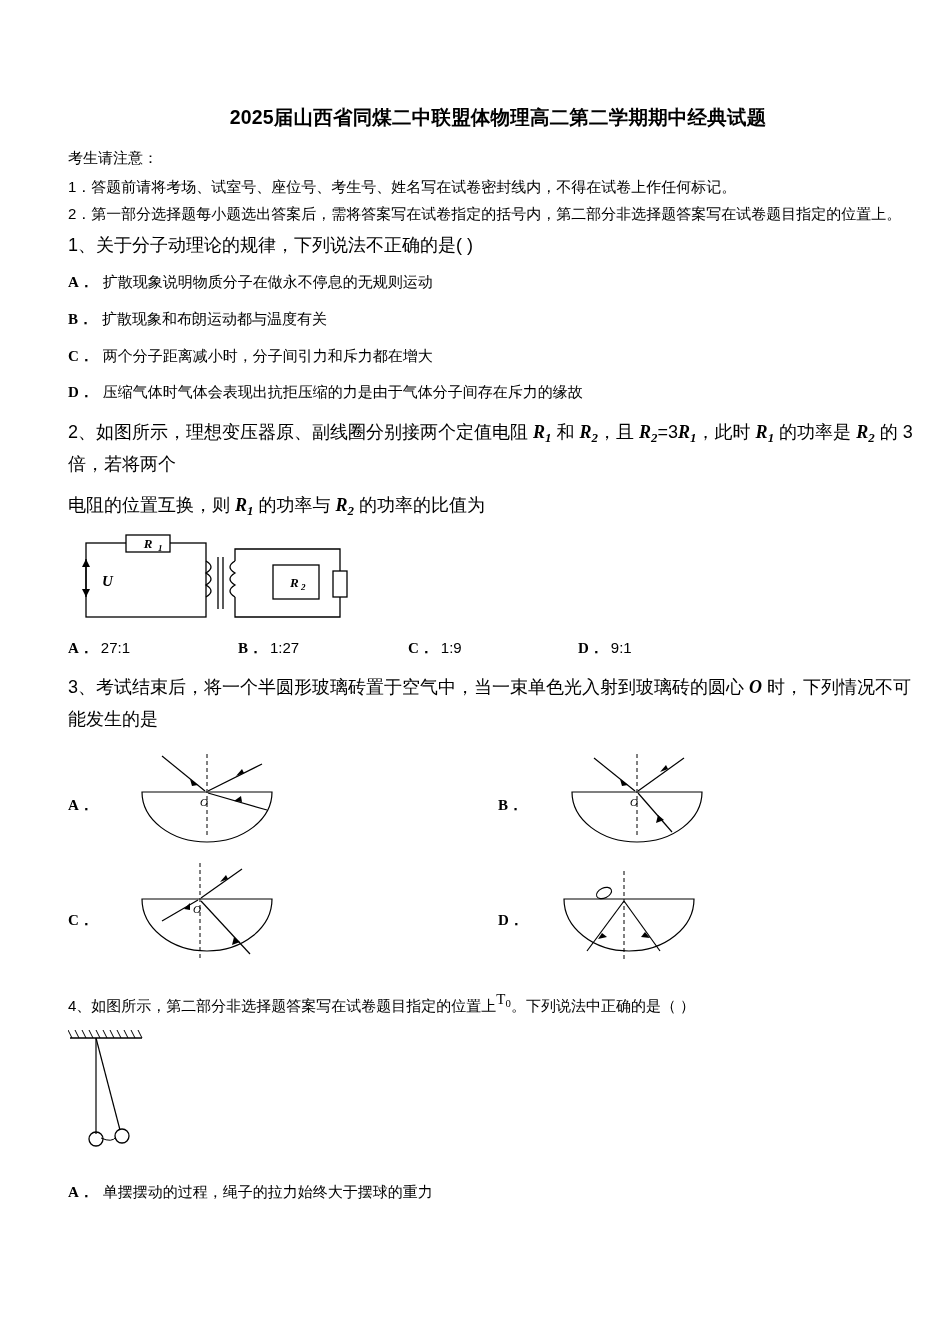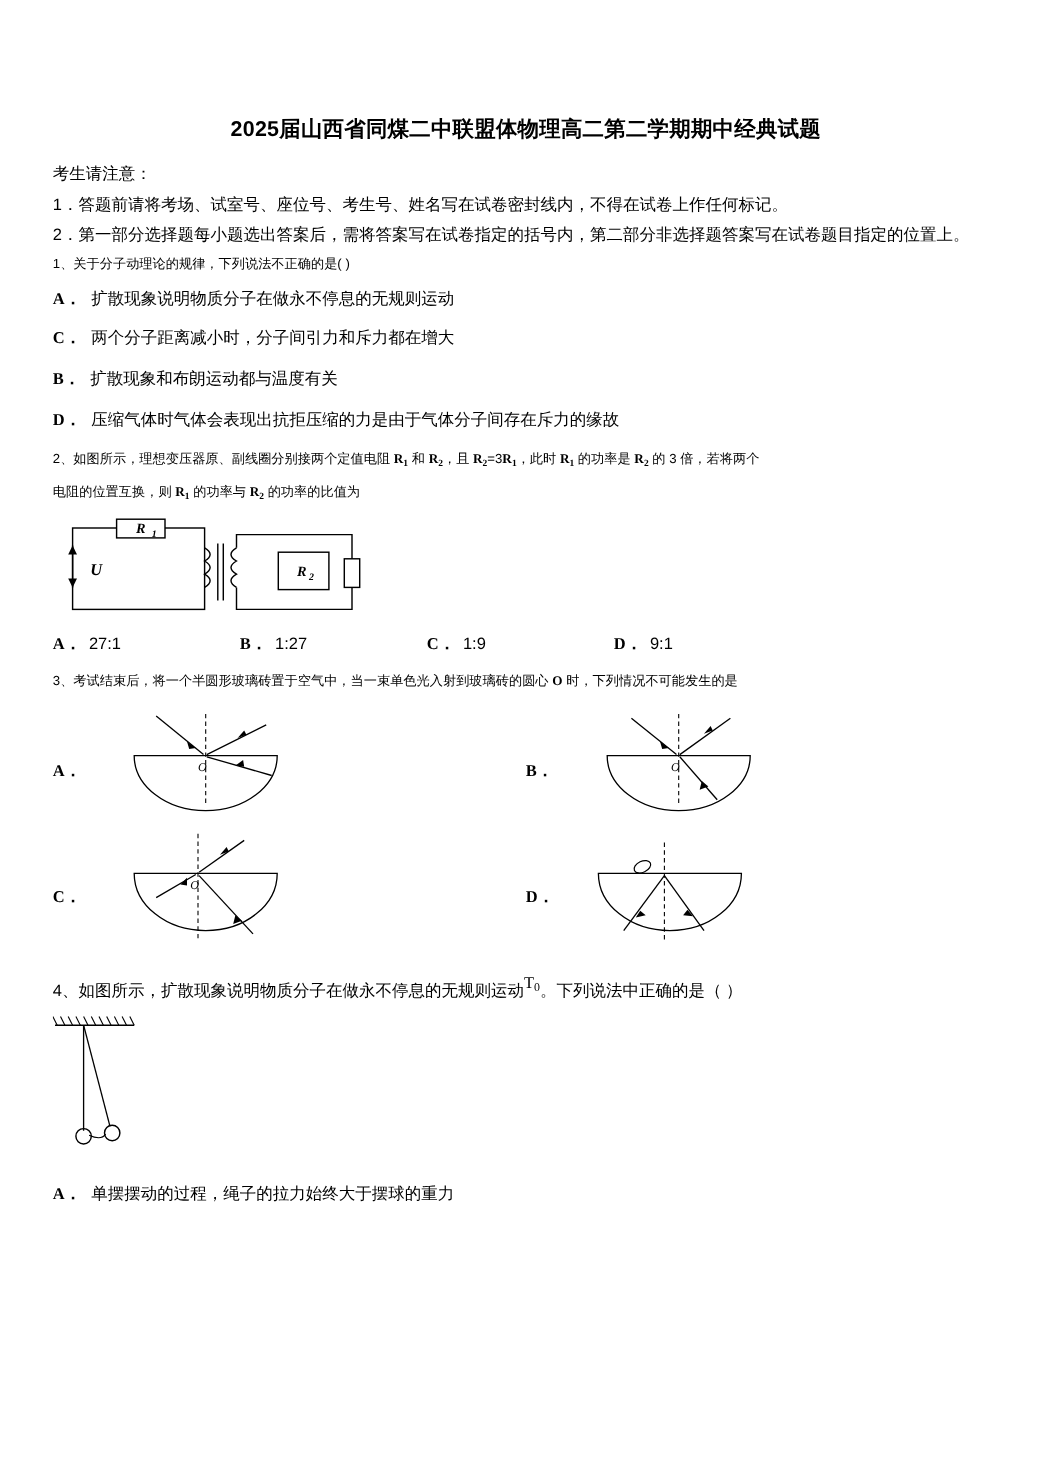--- a/index.html
+++ b/index.html
@@ -14,20 +14,21 @@
     color: #000000;
     position: relative;
     overflow: hidden;
   }
   .page {
     position: relative;
     width: 800px;
     height: 1344px;
     padding: 16px;
     box-sizing: border-box;
+    margin-left: 20px;
   }
   .content {
     position: absolute;
     left: 48px;
     top: 104px;
     width: 860px;
   }
   h1.title {
     font-size: 19.5px;
     font-weight: bold;
@@ -47,37 +48,38 @@
     margin: 0 0 3px 0;
     font-family: "Liberation Sans", "DejaVu Sans", sans-serif;
   }
   .section-head {
     font-size: 15px;
     margin: 26px 0 9px 0;
     line-height: 1.6;
     font-family: "Liberation Sans", "DejaVu Sans", sans-serif;
   }
   .q-stem {
-    font-size: 12px;
+    font-size: 18px;
     line-height: 1.75;
     margin: 0 0 9px 0;
     font-family: "Liberation Sans", "DejaVu Sans", sans-serif;
   }
   .opt {
     font-size: 15px;
     line-height: 1.65;
     margin: 0 0 12px 0;
     font-family: "Liberation Sans", "DejaVu Sans", sans-serif;
   }
   .opt .lab {
     font-weight: bold;
     font-family: "Liberation Serif", serif;
     margin-right: 9px;
   }
   .ital {
+    font-style: italic;
     font-family: "Liberation Serif", serif;
     font-weight: bold;
   }
   .sub {
     font-size: 0.72em;
     vertical-align: -0.28em;
   }
   .opts-row {
     display: flex;
     font-size: 15px;
@@ -141,24 +143,24 @@
     <div class="notice-item">2．第一部分选择题每小题选出答案后，需将答案写在试卷指定的括号内，第二部分非选择题答案写在试卷题目指定的位置上。</div>
 
 
     <div class="q-stem">
       <span>1、</span><span>关于分子动理论的规律，下列说法不正确的是(       )</span>
     </div>
     <div class="opt">
       <span class="lab">A．</span><span>扩散现象说明物质分子在做永不停息的无规则运动</span>
     </div>
     <div class="opt">
+      <span class="lab">B．</span><span>扩散现象和布朗运动都与温度有关</span>
+    </div>
+    <div class="opt">
       <span class="lab">C．</span><span>两个分子距离减小时，分子间引力和斥力都在增大</span>
-    </div>
-    <div class="opt">
-      <span class="lab">B．</span><span>扩散现象和布朗运动都与温度有关</span>
     </div>
     <div class="opt">
       <span class="lab">D．</span><span>压缩气体时气体会表现出抗拒压缩的力是由于气体分子间存在斥力的缘故</span>
     </div>
 
     <div class="q-stem">
       <span>2、</span><span>如图所示，理想变压器原、副线圈分别接两个定值电阻 </span><span class="ital">R<span class="sub">1</span></span><span> 和 </span><span class="ital">R<span class="sub">2</span></span><span>，且 </span><span class="ital">R<span class="sub">2</span></span><span>=3</span><span class="ital">R<span class="sub">1</span></span><span>，此时 </span><span class="ital">R<span class="sub">1</span></span><span> 的功率是 </span><span class="ital">R<span class="sub">2</span></span><span> 的 3 倍，若将两个</span>
     </div>
     <div class="q-stem">
       <span>电阻的位置互换，则 </span><span class="ital">R<span class="sub">1</span></span><span> 的功率与 </span><span class="ital">R<span class="sub">2</span></span><span> 的功率的比值为</span>
@@ -257,21 +259,21 @@
           <ellipse cx="72" cy="34" rx="8" ry="5" fill="none" stroke="#000" stroke-width="1.1" transform="rotate(-25 72 34)"></ellipse>
           <line x1="92" y1="42" x2="55" y2="92" stroke="#000" stroke-width="1.2"></line>
           <polygon points="70,74 66,80 75,78" fill="#000"></polygon>
           <line x1="92" y1="42" x2="128" y2="92" stroke="#000" stroke-width="1.2"></line>
           <polygon points="113,73 118,79 109,78" fill="#000"></polygon>
         </svg>
       </div>
     </div>
 
     <div class="q4-stem">
-      <span>4、</span><span>如图所示，扩散现象说明物质分子在做永不停息的无规则运动</span><span class="frac-T"><span>T</span><span class="sub">0</span></span><span>。下列说法中正确的是（    ）</span>
+      <span>4、</span><span>如图所示，第二部分非选择题答案写在试卷题目指定的位置上</span><span class="frac-T"><span>T</span><span class="sub">0</span></span><span>。下列说法中正确的是（    ）</span>
     </div>
 
     <div class="fig-wrap">
       <svg width="180" height="140" viewBox="0 0 180 140">
         <line x1="2" y1="12" x2="74" y2="12" stroke="#000" stroke-width="1.4"></line>
         <g stroke="#000" stroke-width="1">
           <line x1="4" y1="12" x2="0" y2="4"></line>
             <line x1="11" y1="12" x2="7" y2="4"></line>
           <line x1="18" y1="12" x2="14" y2="4"></line>
             <line x1="25" y1="12" x2="21" y2="4"></line>

